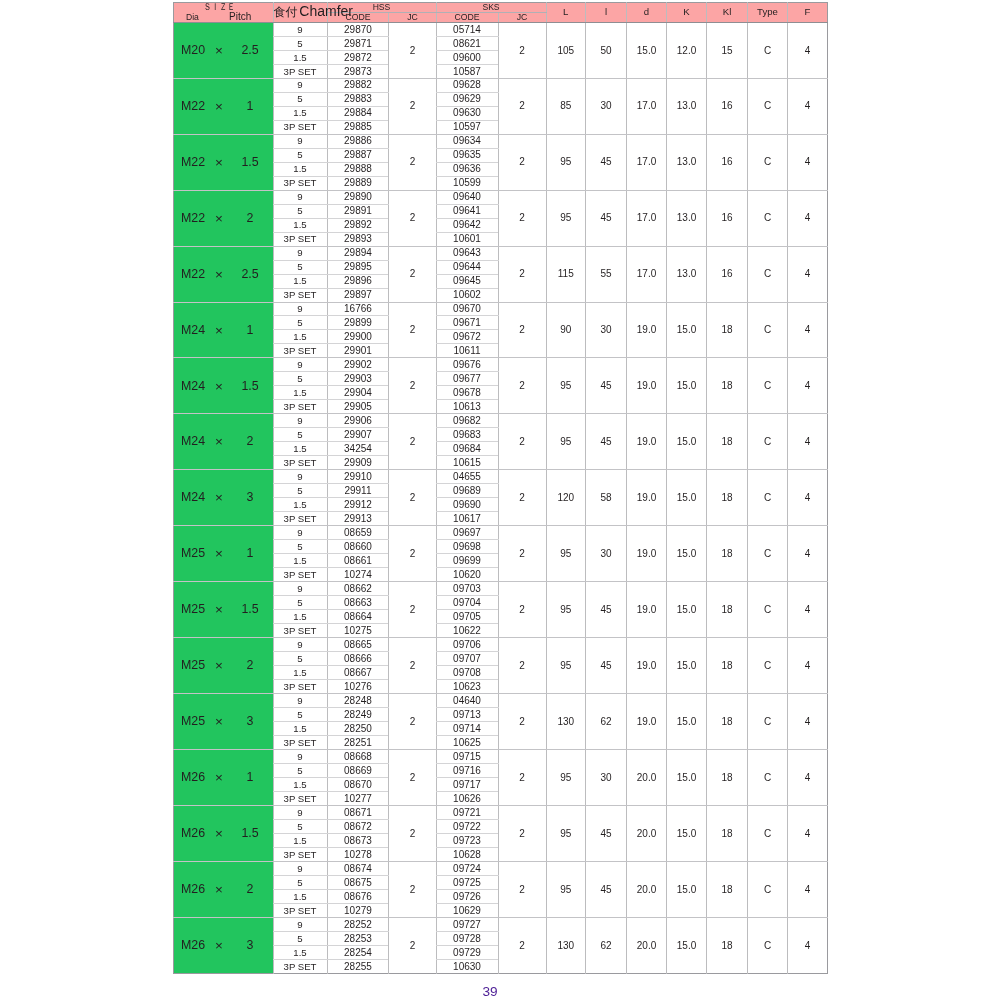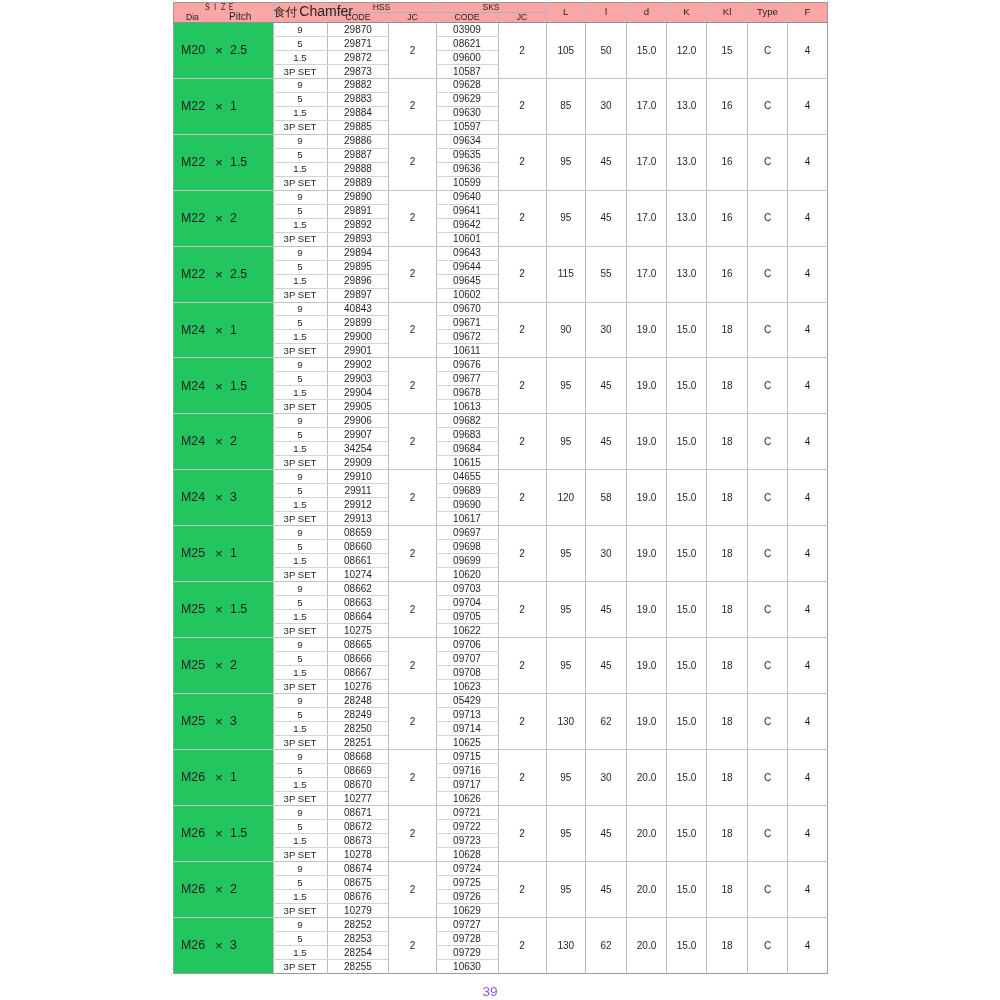--- a/index.html
+++ b/index.html
@@ -32,35 +32,35 @@
   #spec-table td.ch-hdr .lat{font-size:14px;margin-left:1.6px;}
   #spec-table td.colhdr{font-size:9.6px;line-height:10.5px;vertical-align:top;padding-top:3.6px;}
   #spec-table td.subhdr{font-size:8.7px;}
   #spec-table td.grphdr{font-size:8.6px;}
   #spec-table .hdr .inner-b{border-bottom:0.9px solid #b0b0b5;}
 
   
   .sz{background:#22c55e;font-size:12.4px;position:relative;}
   .sz .dia{position:absolute;left:7px;top:calc(50% + 0.6px);transform:translateY(-50%);text-align:left;}
   .sz .mul{position:absolute;left:38px;top:calc(50% + 0.6px);transform:translateY(-50%);width:14px;text-align:center;font-size:13.5px;}
-  .sz .pit{position:absolute;left:56px;top:calc(50% + 0.6px);transform:translateY(-50%);width:40px;text-align:left;}
+  .sz .pit{position:absolute;left:56px;top:calc(50% + 0.6px);transform:translateY(-50%);width:40px;text-align:center;}
 
   #spec-table td.ch{font-size:9.6px;}
   #spec-table td.code{font-size:10px;}
   #spec-table td.jc,#spec-table td.val{font-size:10px;}
 
   
   .vL{border-left:0.7px solid #bcbcbe;}
   .thinb{border-bottom:0.7px solid #d4d4d6;}
   .grpb{border-bottom:0.7px solid #c3c3c6;}
 
   #spec-table{border:1.5px solid #9a9a9e;}
 
   #page-num{position:absolute;left:0;top:985px;width:980px;text-align:center;
-    font-size:13.6px;line-height:13.6px;color:#8b5cf6;}
+    font-size:13.6px;line-height:13.6px;color:#4c1d95;}
 </style>
 </head>
 <body>
 
 <div id="page">
   <table id="spec-table">
       <colgroup>
         <col style="width:99.5px">
         <col style="width:54px">
         <col style="width:61.9px">
@@ -101,21 +101,21 @@
       </tr>
       <tr class="body-row">
         <td class="sz grpb" rowspan="4">
             <span class="dia">M20</span>
             <span class="mul">×</span>
             <span class="pit">2.5</span>
           </td>
         <td class="ch vL thinb">9</td>
         <td class="code vL thinb">29870</td>
         <td class="jc vL grpb" rowspan="4">2</td>
-        <td class="code vL thinb">03909</td>
+        <td class="code vL thinb">05714</td>
         <td class="val vL grpb" rowspan="4">2</td>
         <td class="val vL grpb" rowspan="4">105</td>
         <td class="val vL grpb" rowspan="4">50</td>
         <td class="val vL grpb" rowspan="4">15.0</td>
         <td class="val vL grpb" rowspan="4">12.0</td>
         <td class="val vL grpb" rowspan="4">15</td>
         <td class="val vL grpb" rowspan="4">C</td>
         <td class="val vL grpb" rowspan="4">4</td>
       </tr>
       <tr class="body-row">
@@ -269,21 +269,21 @@
         <td class="code vL grpb">29897</td>
         <td class="code vL grpb">10602</td>
       </tr>
       <tr class="body-row">
         <td class="sz grpb" rowspan="4">
             <span class="dia">M24</span>
             <span class="mul">×</span>
             <span class="pit">1</span>
           </td>
         <td class="ch vL thinb">9</td>
-        <td class="code vL thinb">40843</td>
+        <td class="code vL thinb">16766</td>
         <td class="jc vL grpb" rowspan="4">2</td>
         <td class="code vL thinb">09670</td>
         <td class="val vL grpb" rowspan="4">2</td>
         <td class="val vL grpb" rowspan="4">90</td>
         <td class="val vL grpb" rowspan="4">30</td>
         <td class="val vL grpb" rowspan="4">19.0</td>
         <td class="val vL grpb" rowspan="4">15.0</td>
         <td class="val vL grpb" rowspan="4">18</td>
         <td class="val vL grpb" rowspan="4">C</td>
         <td class="val vL grpb" rowspan="4">4</td>
@@ -509,21 +509,21 @@
       </tr>
       <tr class="body-row">
         <td class="sz grpb" rowspan="4">
             <span class="dia">M25</span>
             <span class="mul">×</span>
             <span class="pit">3</span>
           </td>
         <td class="ch vL thinb">9</td>
         <td class="code vL thinb">28248</td>
         <td class="jc vL grpb" rowspan="4">2</td>
-        <td class="code vL thinb">05429</td>
+        <td class="code vL thinb">04640</td>
         <td class="val vL grpb" rowspan="4">2</td>
         <td class="val vL grpb" rowspan="4">130</td>
         <td class="val vL grpb" rowspan="4">62</td>
         <td class="val vL grpb" rowspan="4">19.0</td>
         <td class="val vL grpb" rowspan="4">15.0</td>
         <td class="val vL grpb" rowspan="4">18</td>
         <td class="val vL grpb" rowspan="4">C</td>
         <td class="val vL grpb" rowspan="4">4</td>
       </tr>
       <tr class="body-row">

